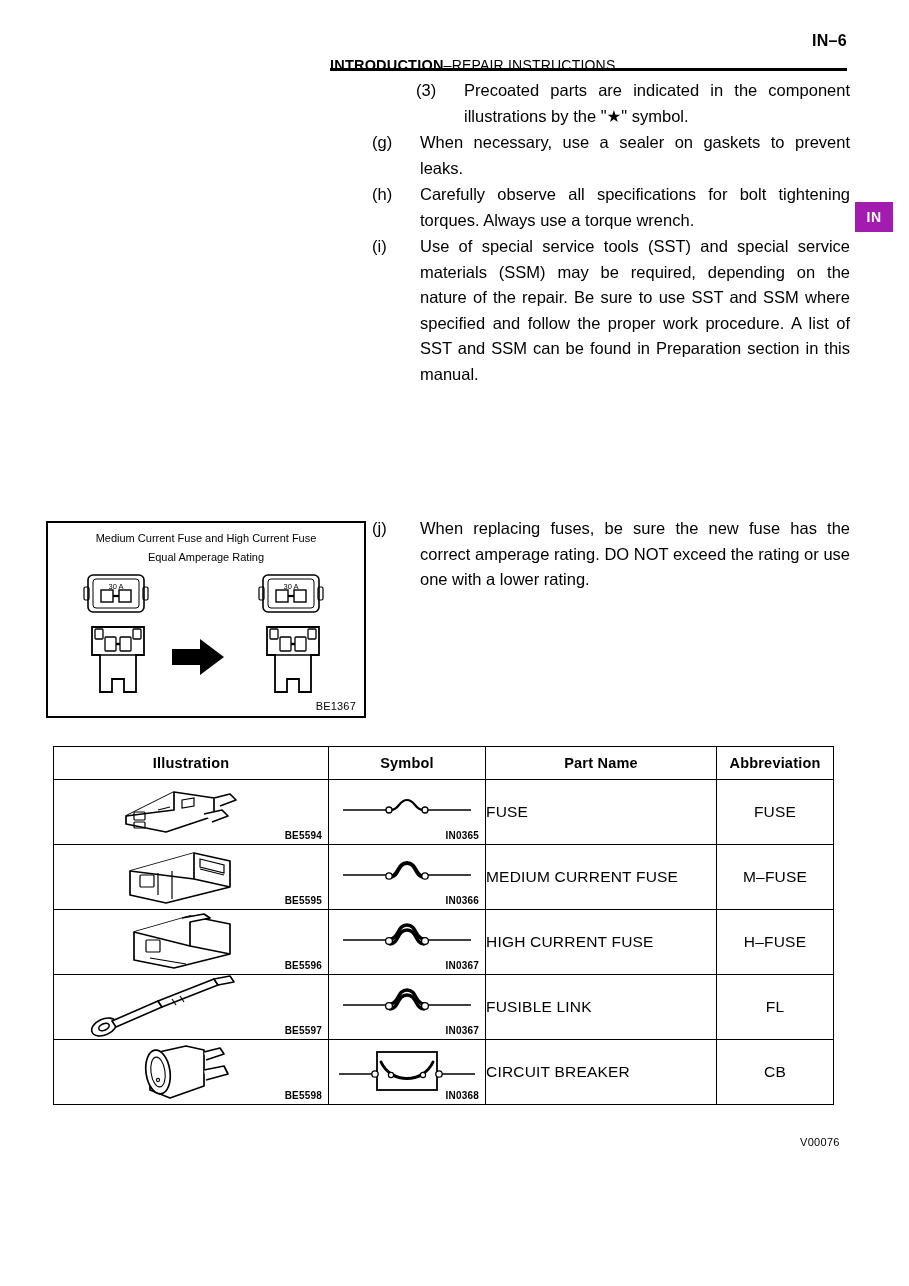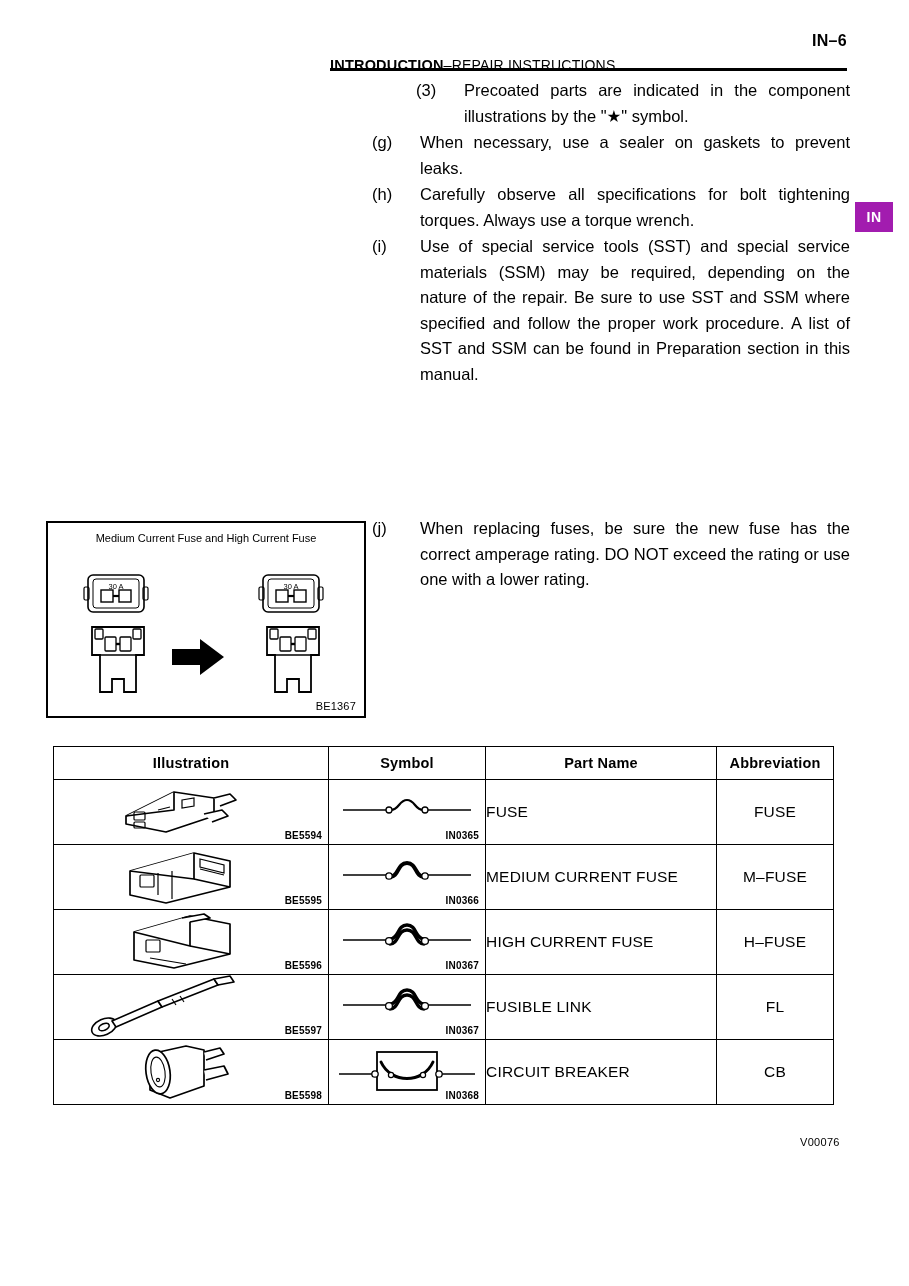--- a/index.html
+++ b/index.html
@@ -247,20 +247,21 @@
 </div>
 
 <div class="para-j">
   <span class="ins-marker">(j)</span>
   <span class="ins-text">When replacing fuses, be sure the new fuse has the correct amperage rating. DO NOT exceed the rating or use one with a lower rating.</span>
 </div>
 
 <div class="figure-box">
   <div class="figure-title">
     <div>Medium Current Fuse and High Current Fuse</div>
+    <div>Equal Amperage Rating</div>
   </div>
 
   <svg class="figure-canvas" viewBox="0 0 316 145">
 
     <g fill="none" stroke="#000" stroke-width="1.6">
       <rect x="40" y="8" width="56" height="37" rx="5"></rect>
       <rect x="45" y="12" width="46" height="29" rx="3" stroke-width="1"></rect>
       <rect x="36" y="20" width="5" height="13" rx="1.5" stroke-width="1.2"></rect>
       <rect x="95" y="20" width="5" height="13" rx="1.5" stroke-width="1.2"></rect>
     </g>

